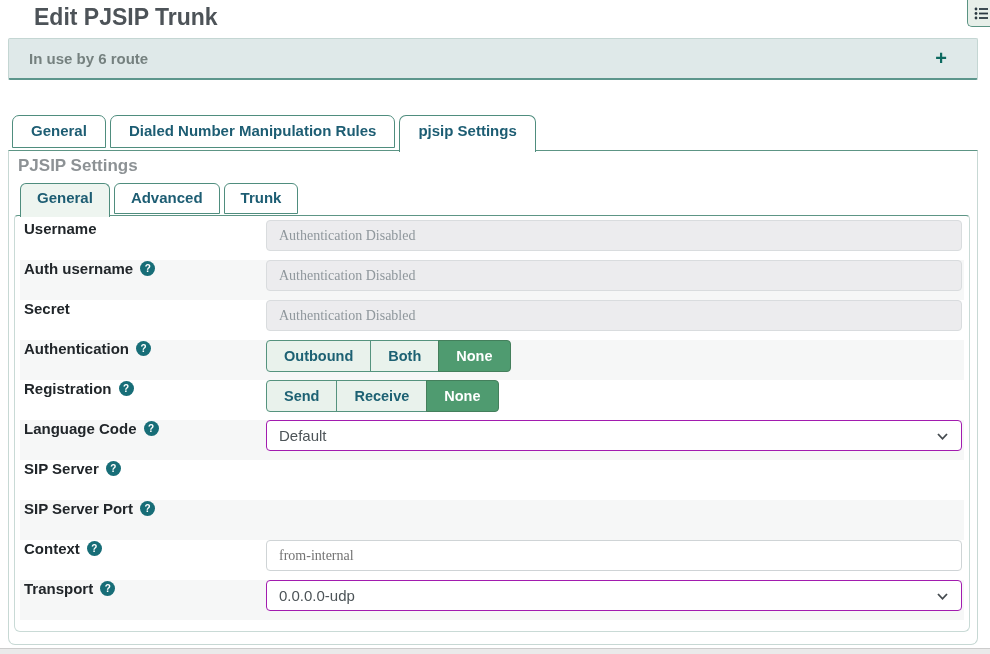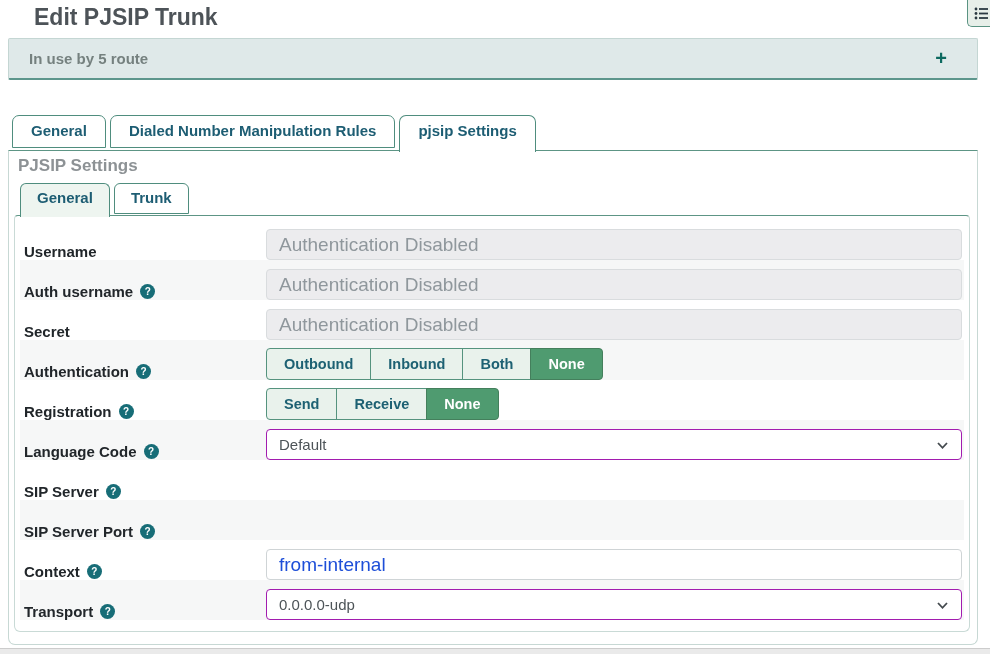--- a/index.html
+++ b/index.html
@@ -40,33 +40,33 @@
   .subtab { height:31px; padding:5px 16px; background:#fff; border:1px solid #4f8d7e;
     border-radius:6px 6px 0 0; margin-right:4px; font-size:15px; font-weight:bold;
     color:#1d5d73; cursor:pointer; }
   .subtab.active { height:34px; border-bottom:none; background:#eef5f0; z-index:7;
     position:relative; }
 
   .inner-panel { position:absolute; left:14px; top:215px; width:956px; height:417px;
     background:#fff; border:1px solid #c9dad6; border-top-color:#5d9585;
     border-radius:4px 4px 6px 6px; padding:4px 5px; }
 
-  .form-row { display:flex; align-items:flex-end; min-height:40px; background:#fff; }
+  .form-row { display:flex; align-items:flex-start; min-height:40px; background:#fff; }
   .form-row.alt { background:#f6f7f7; }
   .label-cell { width:246px; flex:0 0 246px; padding-left:4px; display:flex;
     align-items:center; }
   .label-text { font-size:15px; font-weight:bold; color:#21262a; }
   .help { display:inline-flex; align-items:center; justify-content:center;
     width:15px; height:15px; border-radius:50%; background:#176d77; color:#fff;
     font-size:10px; font-weight:bold; margin-left:7px; cursor:pointer; flex:0 0 15px; }
   .control-cell { flex:1; padding-right:2px; display:flex; align-items:center; }
 
   .field { width:100%; height:31px; border:1px solid #cfd4d6; border-radius:4px;
-    padding:0 12px; font-family:Liberation Sans, sans-serif; font-size:19px;
-    color:#1d4ed8; background:#fff; }
+    padding:0 12px; font-family:Liberation Serif, serif; font-size:14px;
+    color:#737373; background:#fff; }
   .field:disabled { background:#ececee; border-color:#d9dcde; }
   .field::placeholder { color:#8f979c; opacity:1; }
 
   .select { width:100%; height:31px; border:1px solid #a21caf; border-radius:4px;
     padding:0 12px; background:#fff; display:flex; align-items:center;
     justify-content:space-between; cursor:pointer; }
   .select-value { font-size:15px; color:#4d5458; }
 
   .btn-group { display:inline-flex; }
   .gbtn { height:32px; padding:0 17px; background:#e9f2ec; border:1px solid #55937e;
@@ -94,35 +94,36 @@
             <rect x="5" y="2.1" width="9" height="1.8"></rect>
             <circle cx="2" cy="7.5" r="1.4"></circle>
             <rect x="5" y="6.6" width="9" height="1.8"></rect>
             <circle cx="2" cy="12" r="1.4"></circle>
             <rect x="5" y="11.1" width="9" height="1.8"></rect>
           </g>
         </svg></span>
   </div>
 
   <div class="banner">
-    <span class="banner-text">In use by 5 route</span>
+    <span class="banner-text">In use by 6 route</span>
     <span class="banner-plus">+</span>
   </div>
 
   <div class="main-tabs">
       <div class="tab">General</div>
       <div class="tab">Dialed Number Manipulation Rules</div>
       <div class="tab active">pjsip Settings</div>
     </div>
 
   <div class="panel"></div>
   <div class="panel-heading">PJSIP Settings</div>
 
   <div class="sub-tabs">
       <div class="subtab active">General</div>
+      <div class="subtab">Advanced</div>
       <div class="subtab">Trunk</div>
     </div>
 
   <div class="inner-panel">
       <div class="form-row">
         <div class="label-cell">
           <span class="label-text">Username</span>
         </div>
         <div class="control-cell">
           <input class="field" type="text" disabled="" placeholder="Authentication Disabled" style="">
@@ -146,21 +147,20 @@
         </div>
       </div>
       <div class="form-row alt">
         <div class="label-cell">
           <span class="label-text">Authentication</span>
           <span class="help">?</span>
         </div>
         <div class="control-cell">
           <div class="btn-group">
             <button class="gbtn" type="button">Outbound</button>
-            <button class="gbtn" type="button">Inbound</button>
             <button class="gbtn" type="button">Both</button>
             <button class="gbtn sel" type="button">None</button>
           </div>
         </div>
       </div>
       <div class="form-row">
         <div class="label-cell">
           <span class="label-text">Registration</span>
           <span class="help">?</span>
         </div>

